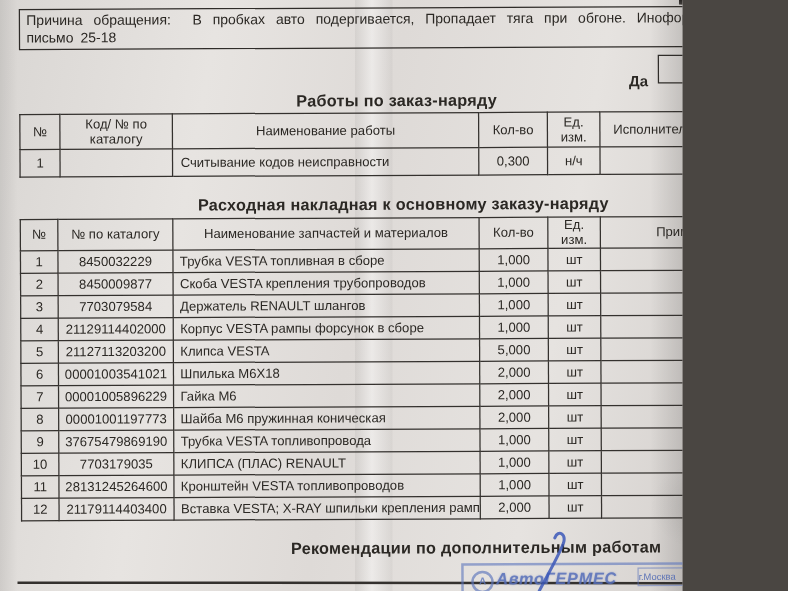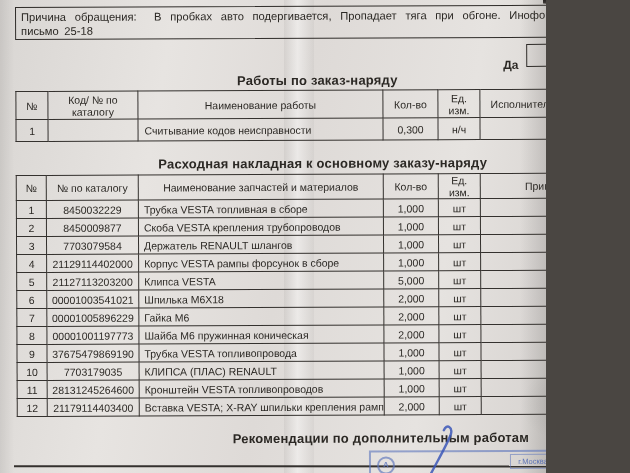--- a/index.html
+++ b/index.html
@@ -61,21 +61,21 @@
   .stamp{position:absolute;left:368px;top:451px;width:192px;height:42px;
     border:2px solid rgba(92,117,188,0.6);box-sizing:border-box;}
   .stamp-logo{position:absolute;left:6px;top:4px;width:14px;height:14px;border-radius:50%;
     border:2px solid rgba(92,117,188,0.65);color:rgba(92,117,188,0.8);
     font-size:8px;font-weight:700;text-align:center;line-height:14px;}
   .stamp-brand{position:absolute;left:26px;top:3px;font-style:italic;font-weight:700;
     font-size:13px;letter-spacing:0.6px;color:rgba(86,110,185,0.78);
     text-shadow:0 0 1.5px rgba(86,110,185,0.55);}
   .stamp-city{position:absolute;right:3px;top:2px;width:46px;height:15px;
     border:1.2px solid rgba(92,117,188,0.55);box-sizing:border-box;
-    font-size:7.5px;line-height:13px;text-align:center;color:rgba(80,105,180,0.9);}
+    font-size:7.5px;line-height:13px;text-align:left;color:rgba(80,105,180,0.9);}
   .pen{position:absolute;left:412px;top:416px;}
 </style>
 </head>
 <body>
 
 <div class="photo">
   <div class="top-dark"></div>
   <div class="crease-v"></div>
   <div class="right-shade"></div>
   <div class="left-shade"></div>
@@ -244,20 +244,21 @@
           </tr>
         </tbody>
       </table>
 
     <div class="sec-title" id="rec-title">Рекомендации по дополнительным работам</div>
     <div class="rule-a"></div>
     <div class="rule-b"></div>
 
     <div class="stamp">
       <div class="stamp-logo">А</div>
+      <div class="stamp-brand">АвтоГЕРМЕС</div>
       <div class="stamp-city">г.Москва</div>
     </div>
 
     <svg class="pen" width="64" height="64">
       <path d="M16,62 C23,48 34,30 38,19 C40,12 34,8 31,15" stroke="#3c58b8" stroke-width="2.4" fill="none" opacity="0.85" stroke-linecap="round"></path>
     </svg>
   </div>
 </div>
 
 </body></html>

